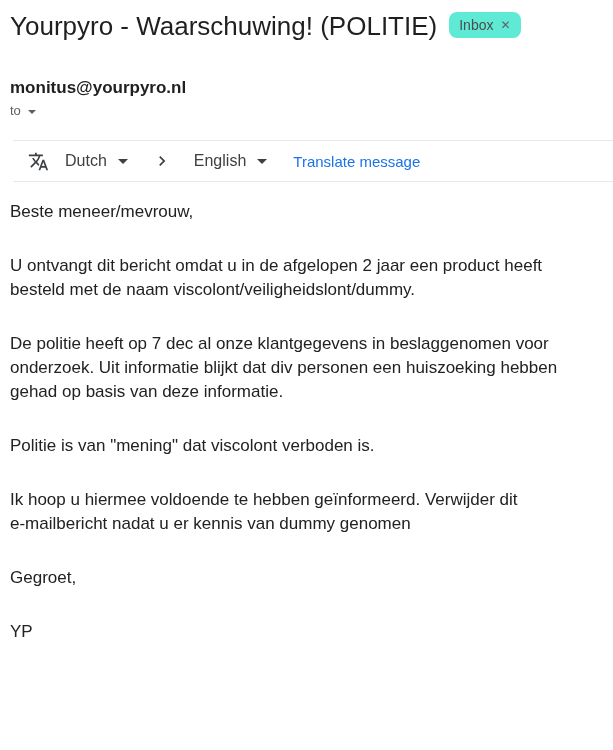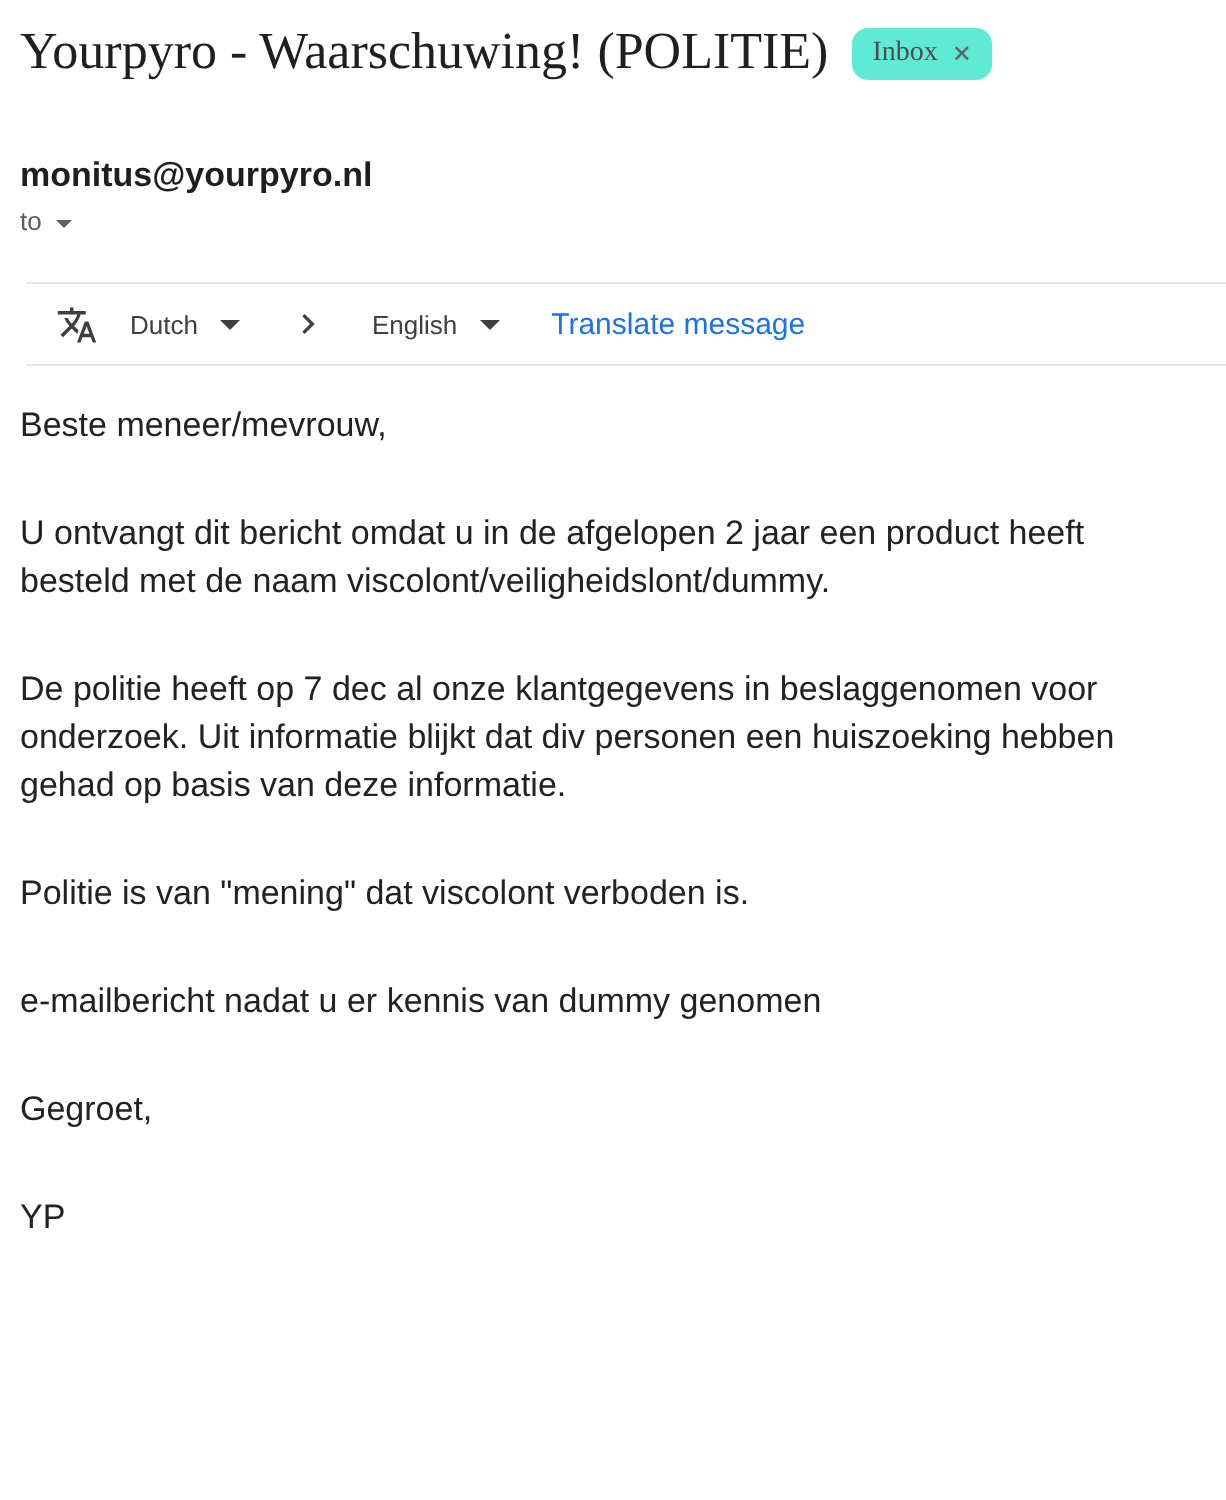--- a/index.html
+++ b/index.html
@@ -9,23 +9,22 @@
     width: 613px;
     height: 750px;
     overflow: hidden;
     font-family: "Liberation Sans", "DejaVu Sans", sans-serif;
   }
   .email-view { width: 613px; height: 750px; background: #fff; }
 
   
   .subject-row {
     display: flex;
-    align-items: center;
+    align-items: flex-start;
     padding: 10px 10px 0 10px;
-    font-family: Liberation Serif, serif;
   }
   .subject {
     margin: 0;
     font-size: 26px;
     font-weight: 400;
     color: #1f1f1f;
     line-height: 32px;
     white-space: nowrap;
   }
   .badge {
@@ -94,21 +93,21 @@
   }
   .translate-icon { display: inline-flex; align-items: center; }
   .lang-btn {
     background: none;
     border: none;
     padding: 0;
     display: inline-flex;
     align-items: center;
     gap: 11px;
     font-family: inherit;
-    font-size: 13px;
+    font-size: 16px;
     color: #3c4043;
     cursor: pointer;
   }
   .lang-src { margin-left: 16px; }
   .chev { margin-left: 24px; display: inline-flex; align-items: center; }
   .lang-tgt { margin-left: 22px; }
   .translate-link {
     margin-left: 26px;
     font-size: 15px;
     color: #1a73e8;
@@ -179,20 +178,21 @@
       </div>
       <div class="paragraph">
         <div class="line">De politie heeft op 7 dec al onze klantgegevens in beslaggenomen voor</div>
         <div class="line">onderzoek. Uit informatie blijkt dat div personen een huiszoeking hebben</div>
         <div class="line">gehad op basis van deze informatie.</div>
       </div>
       <div class="paragraph">
         <div class="line">Politie is van "mening" dat viscolont verboden is.</div>
       </div>
       <div class="paragraph">
+        <div class="line">Ik hoop u hiermee voldoende te hebben geïnformeerd. Verwijder dit</div>
         <div class="line">e-mailbericht nadat u er kennis van dummy genomen</div>
       </div>
       <div class="paragraph">
         <div class="line">Gegroet,</div>
       </div>
       <div class="paragraph">
         <div class="line">YP</div>
       </div>
     </div>
 

